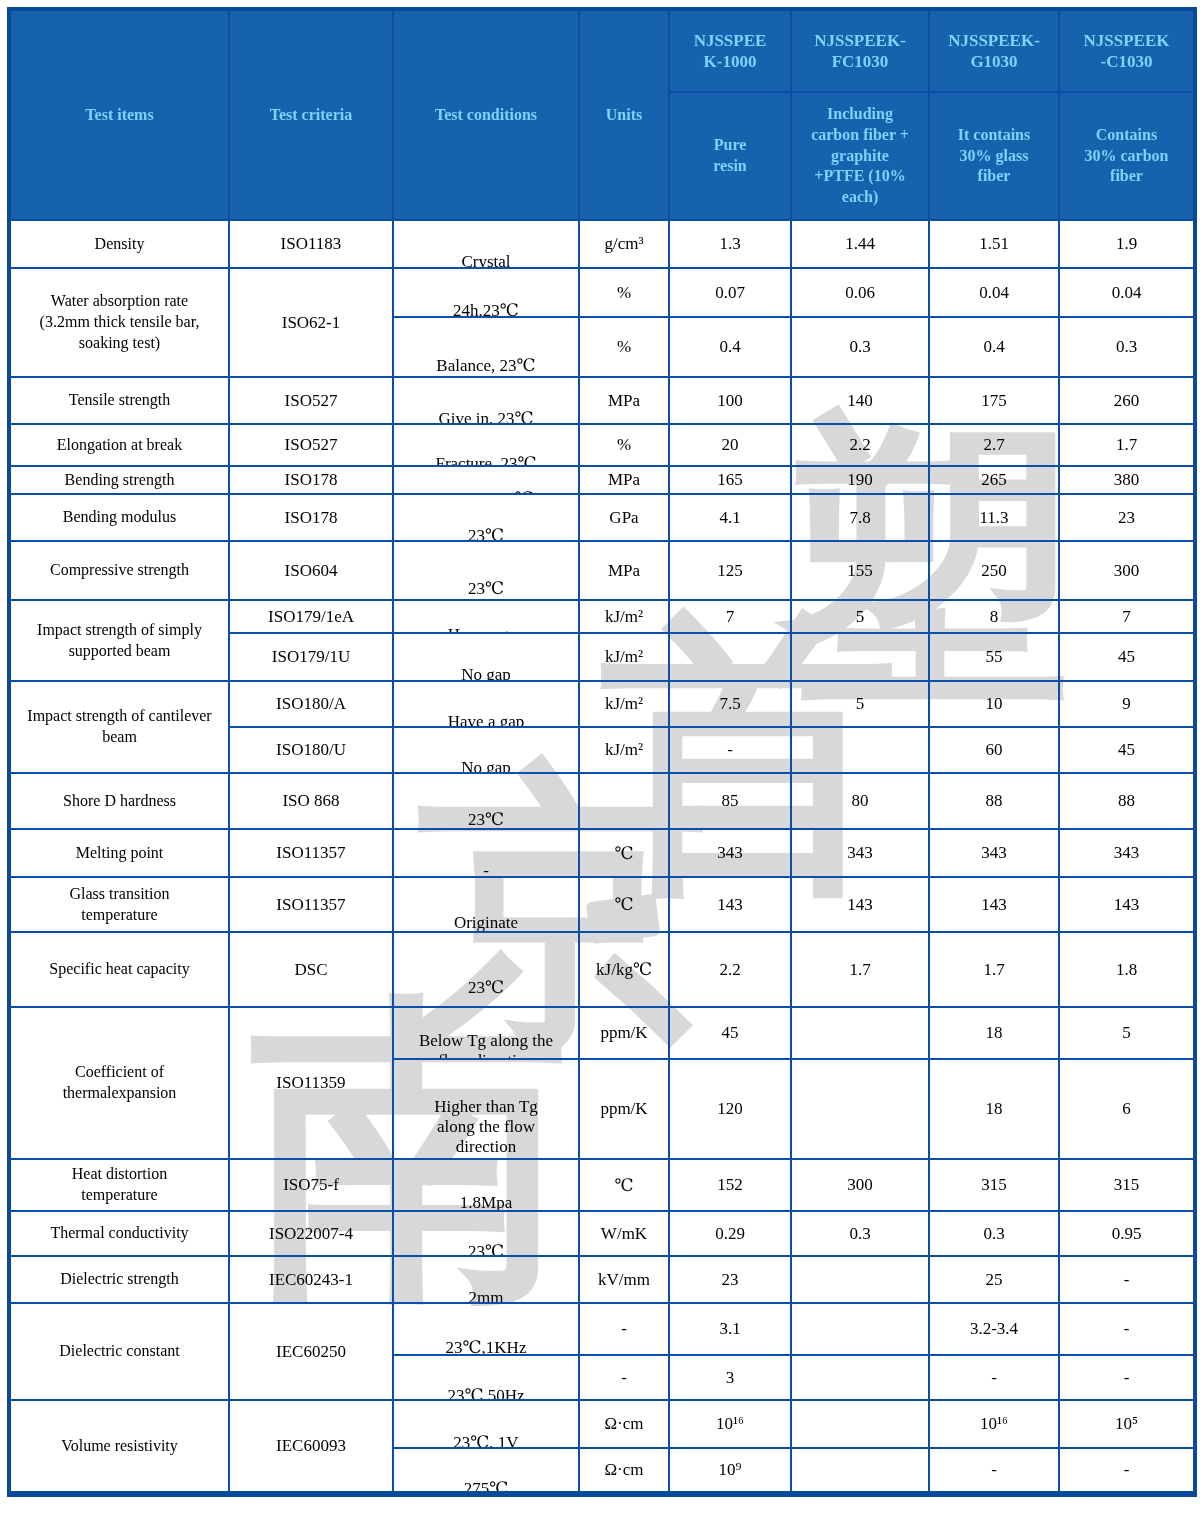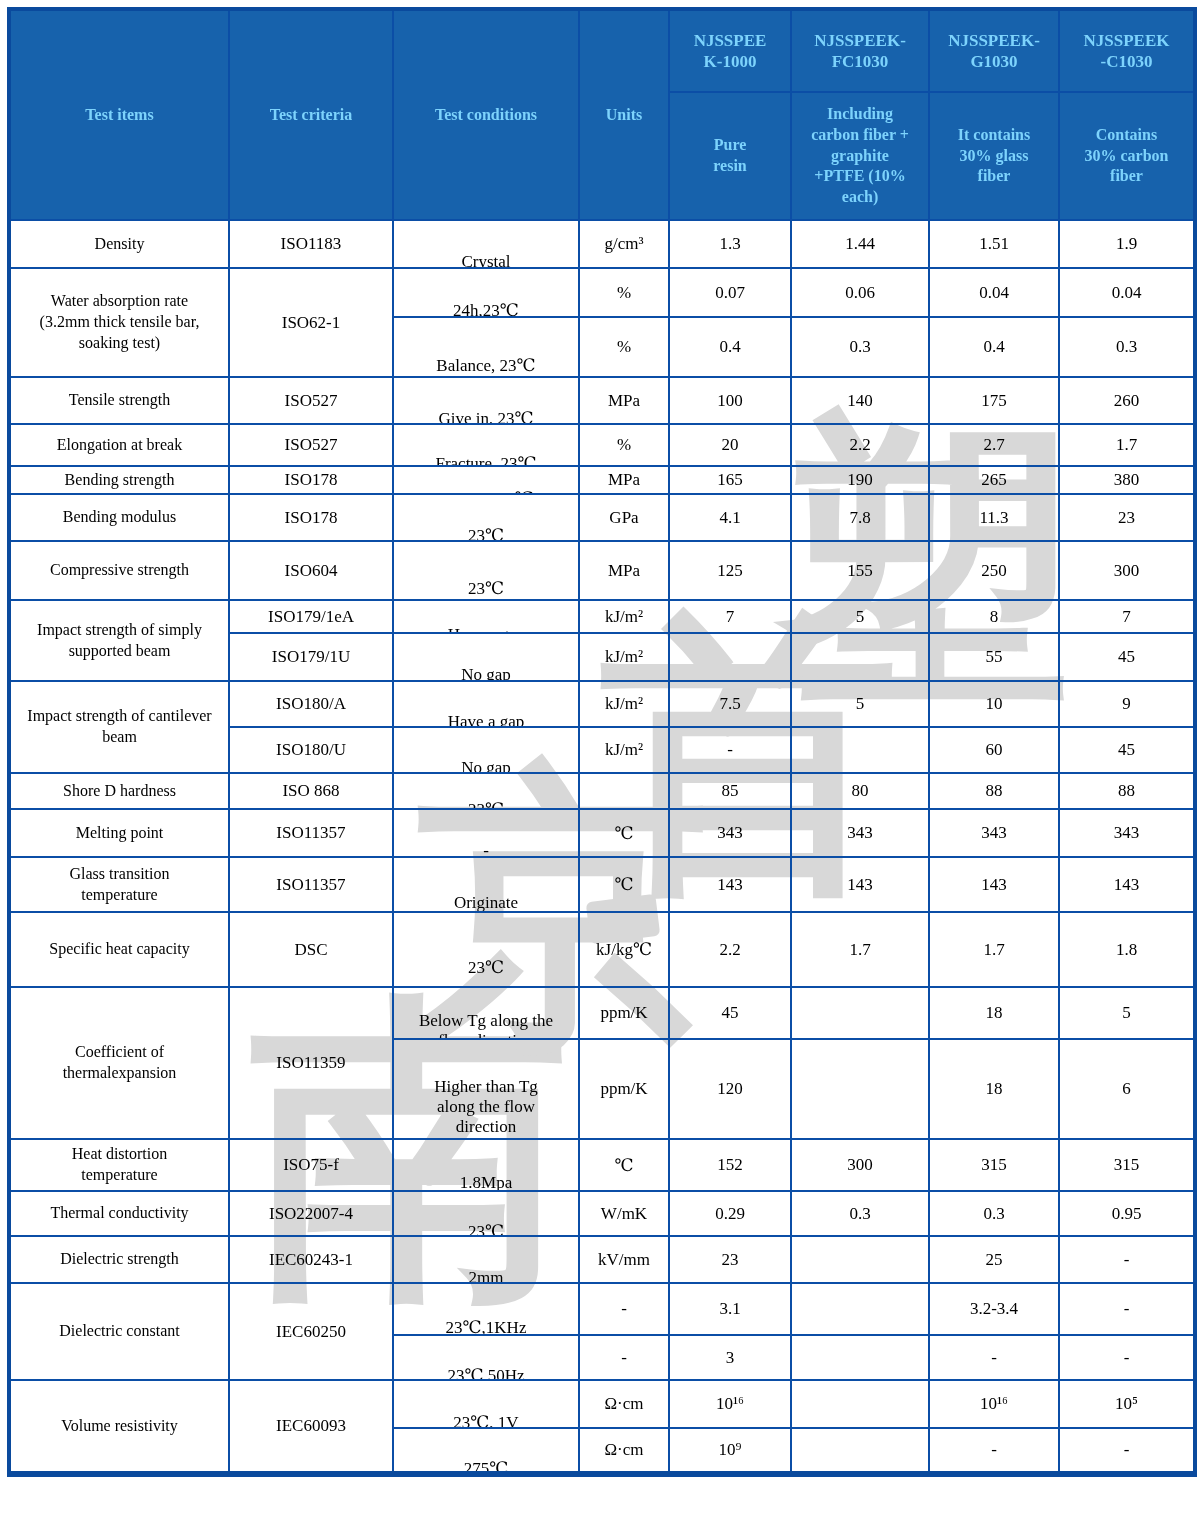--- a/index.html
+++ b/index.html
@@ -226,21 +226,21 @@
           </tr>
           <tr style="height: 46px;">
             <td class="crit">ISO180/U</td>
             <td class="cond"><span>No gap</span></td>
             <td class="unit">kJ/m²</td>
             <td class="val">-</td>
             <td class="val"></td>
             <td class="val">60</td>
             <td class="val">45</td>
           </tr>
-          <tr style="height: 36px;">
+          <tr style="height: 56px;">
             <td class="item">Shore D hardness</td>
             <td class="crit">ISO 868</td>
             <td class="cond"><span>23℃</span></td>
             <td class="unit"></td>
             <td class="val">85</td>
             <td class="val">80</td>
             <td class="val">88</td>
             <td class="val">88</td>
           </tr>
           <tr style="height: 48px;">

